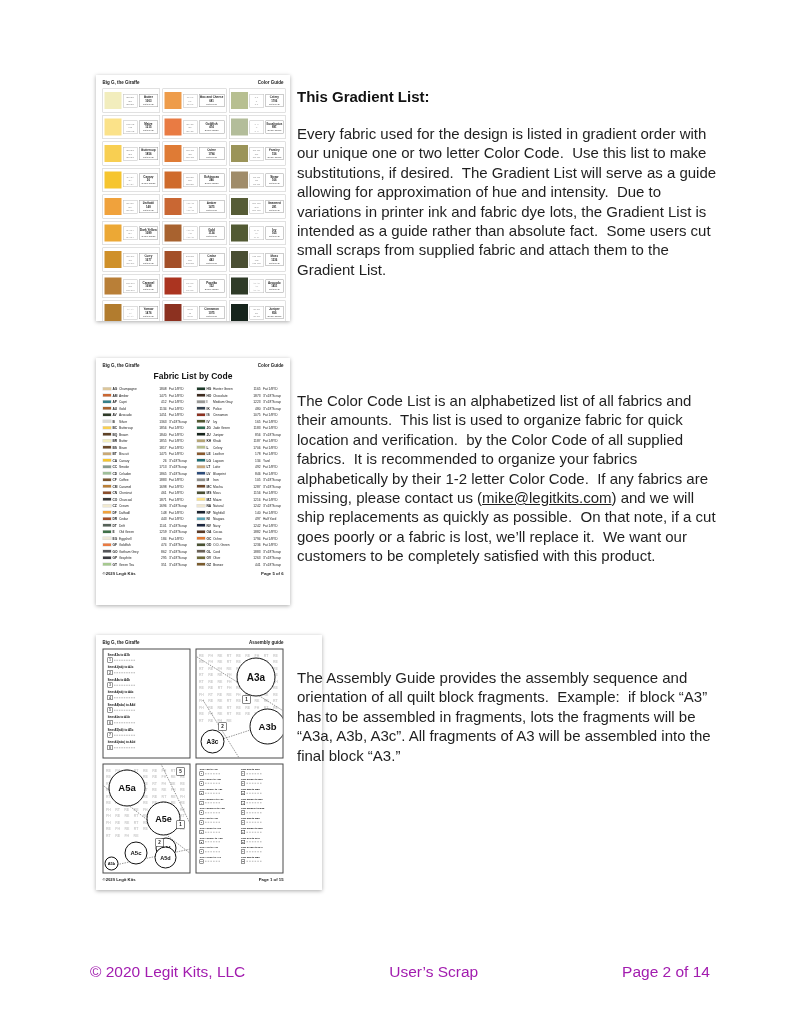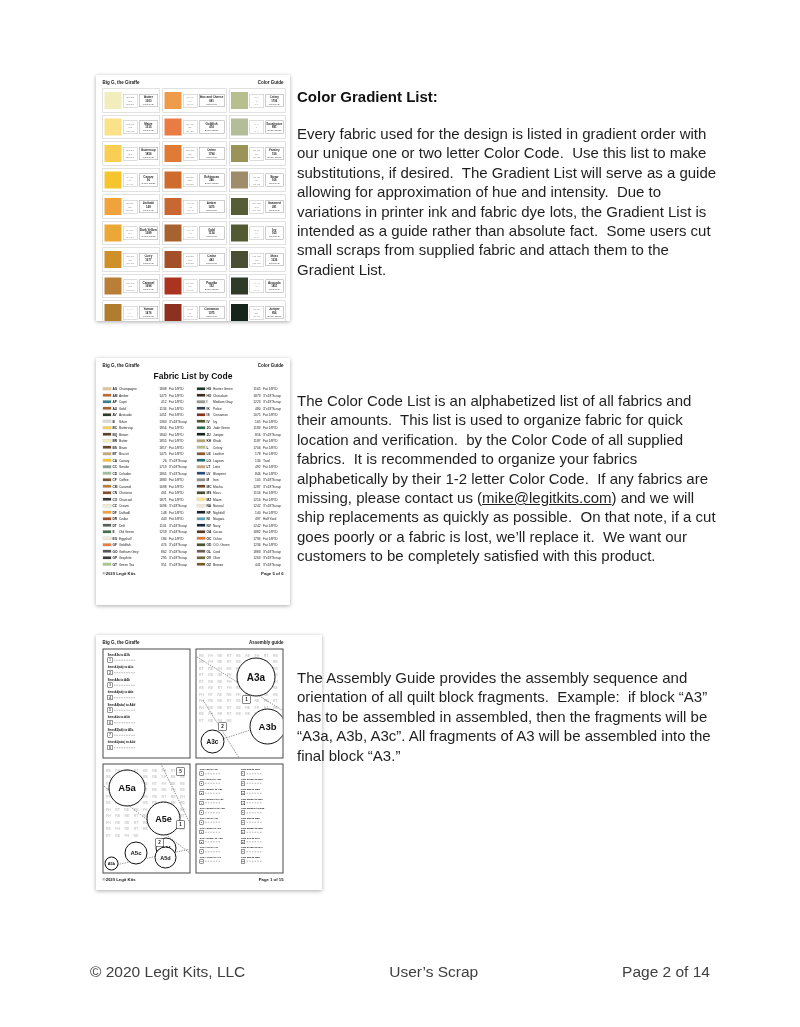--- a/index.html
+++ b/index.html
@@ -7,21 +7,21 @@
     width:800px;height:1027px;background:#ffffff;position:relative;
     font-family:"Liberation Sans", sans-serif;color:#1f1f1f;overflow:hidden;
   }
   
   .section-text{position:absolute;left:297px;width:432px;}
   .section-text h2{font-size:15px;font-weight:bold;margin:0 0 19px 0;color:#111;}
   .para{font-size:15px;line-height:19.4px;white-space:pre-wrap;margin:0;}
   .email-link{text-decoration:underline;cursor:pointer;}
   
   .page-footer{position:absolute;left:90px;width:620px;top:963px;display:flex;
-    justify-content:space-between;font-size:15.5px;color:#404040;}
+    justify-content:space-between;font-size:15.5px;color:#a21caf;}
   
   .thumb{position:absolute;background:#fff;box-shadow:0 1px 4px rgba(0,0,0,.33);overflow:hidden;}
   .tscale{transform:scale(.5);transform-origin:0 0;background:#fff;}
   #thumb1{left:96px;top:75px;width:194px;height:246px;}
   #thumb1 .tscale{width:388px;height:492px;}
   #thumb2{left:96px;top:358px;width:194px;height:247px;}
   #thumb2 .tscale{width:388px;height:494px;}
   #thumb3{left:96px;top:635px;width:226px;height:255px;}
   #thumb3 .tscale{width:388px;height:510px;}
   .t-head{display:flex;justify-content:space-between;font-size:9px;font-weight:bold;
@@ -475,21 +475,21 @@
             <div class="t1-num">856</div>
             <div class="t1-qty">3"x18" Scrap</div>
           </div>
         </div>
       </div>
 
   </div>
 </div>
 
 <div class="section-text" style="top:88px;">
-  <h2>Color Gradient List:</h2>
+  <h2>This Gradient List:</h2>
   <p class="para">Every fabric used for the design is listed in gradient order with
 our unique one or two letter Color Code.  Use this list to make
 substitutions, if desired.  The Gradient List will serve as a guide
 allowing for approximation of hue and intensity.  Due to
 variations in printer ink and fabric dye lots, the Gradient List is
 intended as a guide rather than absolute fact.  Some users cut
 small scraps from supplied fabric and attach them to the
 Gradient List.</p>
 </div>
 
@@ -1250,21 +1250,21 @@
     <div class="t-foot">
       <span>©2020 Legit Kits</span>
       <span>Page 1 of 15</span>
     </div>
   </div>
 </div>
 
 <div class="section-text" style="top:668px;">
   <p class="para">The Assembly Guide provides the assembly sequence and
 orientation of all quilt block fragments.  Example:  if block “A3”
-has to be assembled in assembled, then the fragments will be
+has to be assembled in fragments, lots the fragments will be
 “A3a, A3b, A3c”. All fragments of A3 will be assembled into the
 final block “A3.”</p>
 </div>
 
 <div class="page-footer">
   <span>© 2020 Legit Kits, LLC</span>
   <span>User’s Scrap</span>
   <span>Page 2 of 14</span>
 </div>
 

